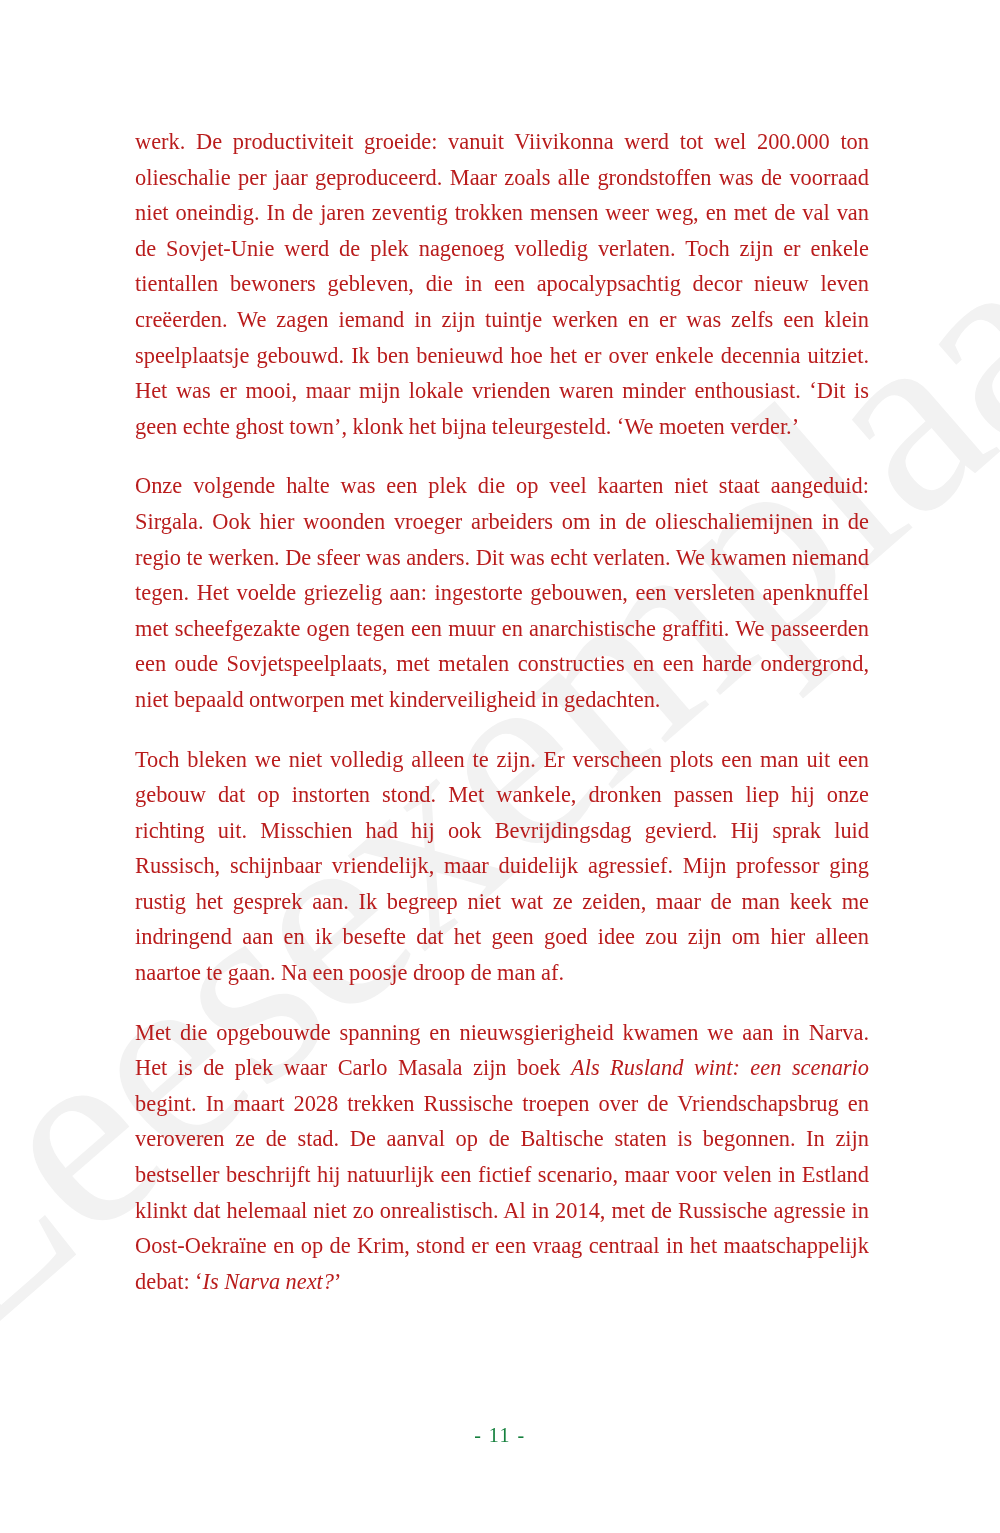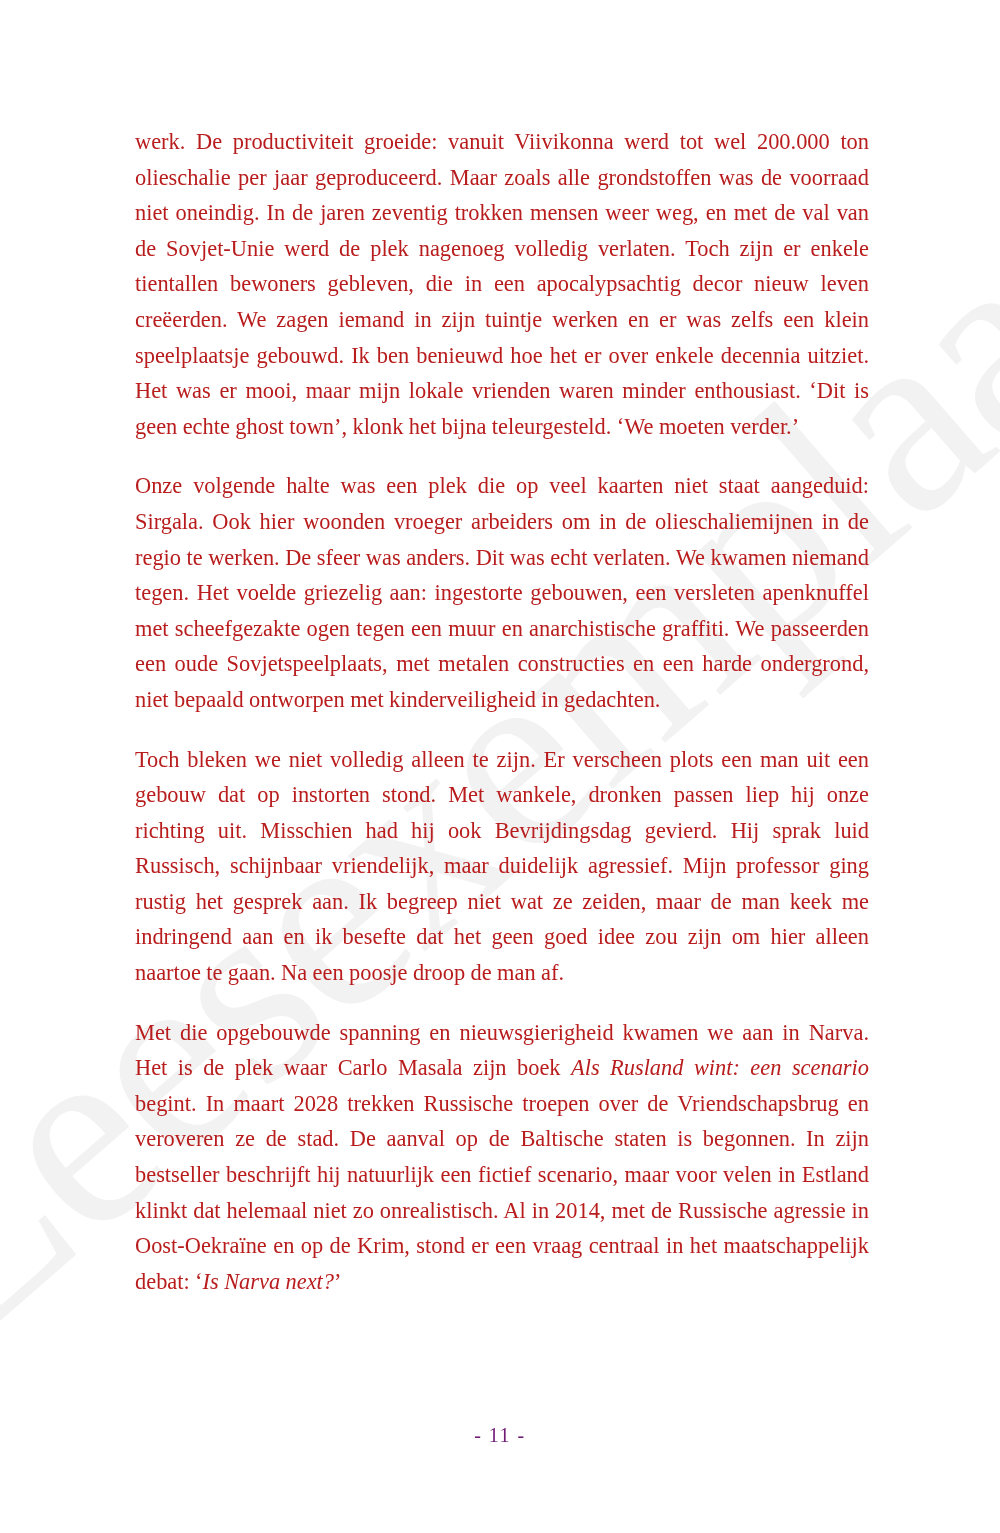--- a/index.html
+++ b/index.html
@@ -72,21 +72,21 @@
 
   
   .folio {
     position: absolute;
     left: 0;
     right: 0;
     top: 1424px;
     text-align: center;
     font-size: 20px;
     letter-spacing: 1.5px;
-    color: #701a75;
+    color: #15803d;
     z-index: 2;
     font-family: "Liberation Serif", "DejaVu Serif", serif;
   }
 </style>
 </head>
 <body>
 
 <div class="page">
 
   <div class="watermark-layer">

